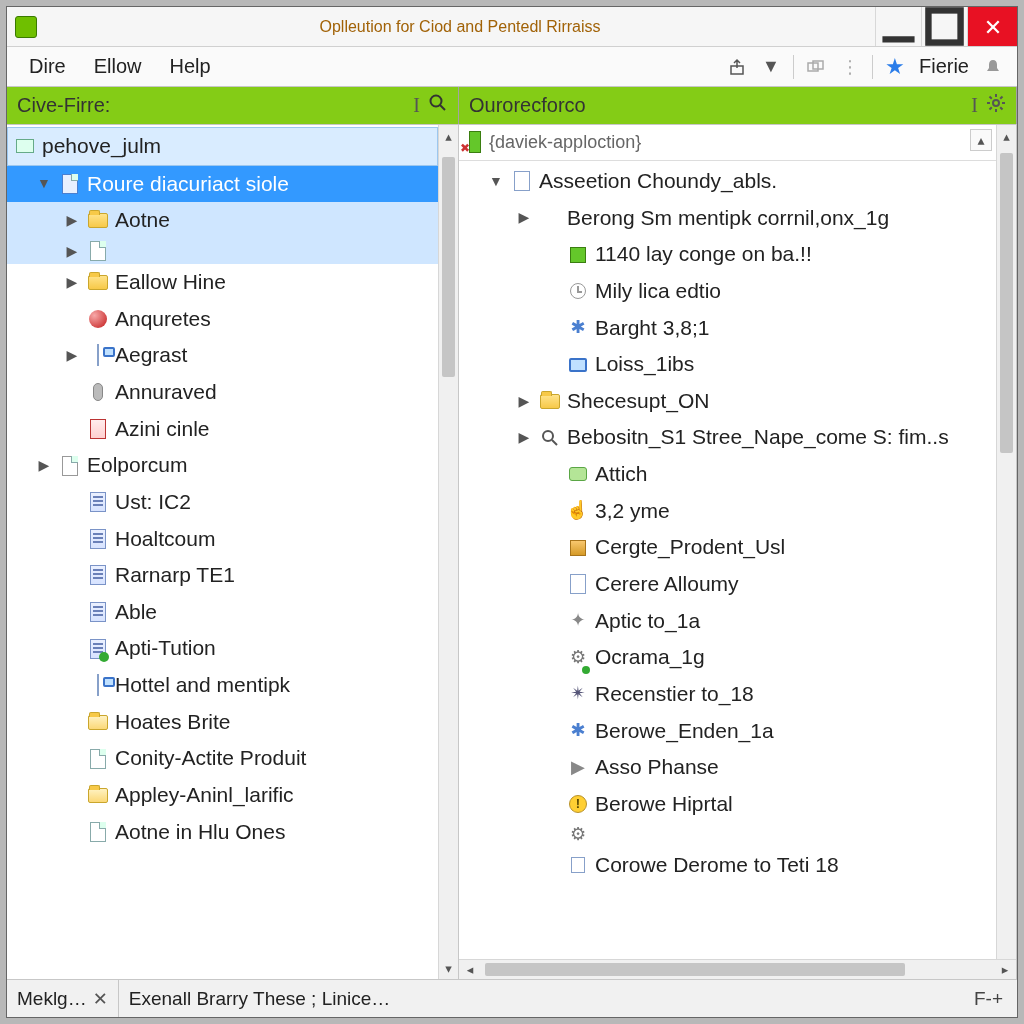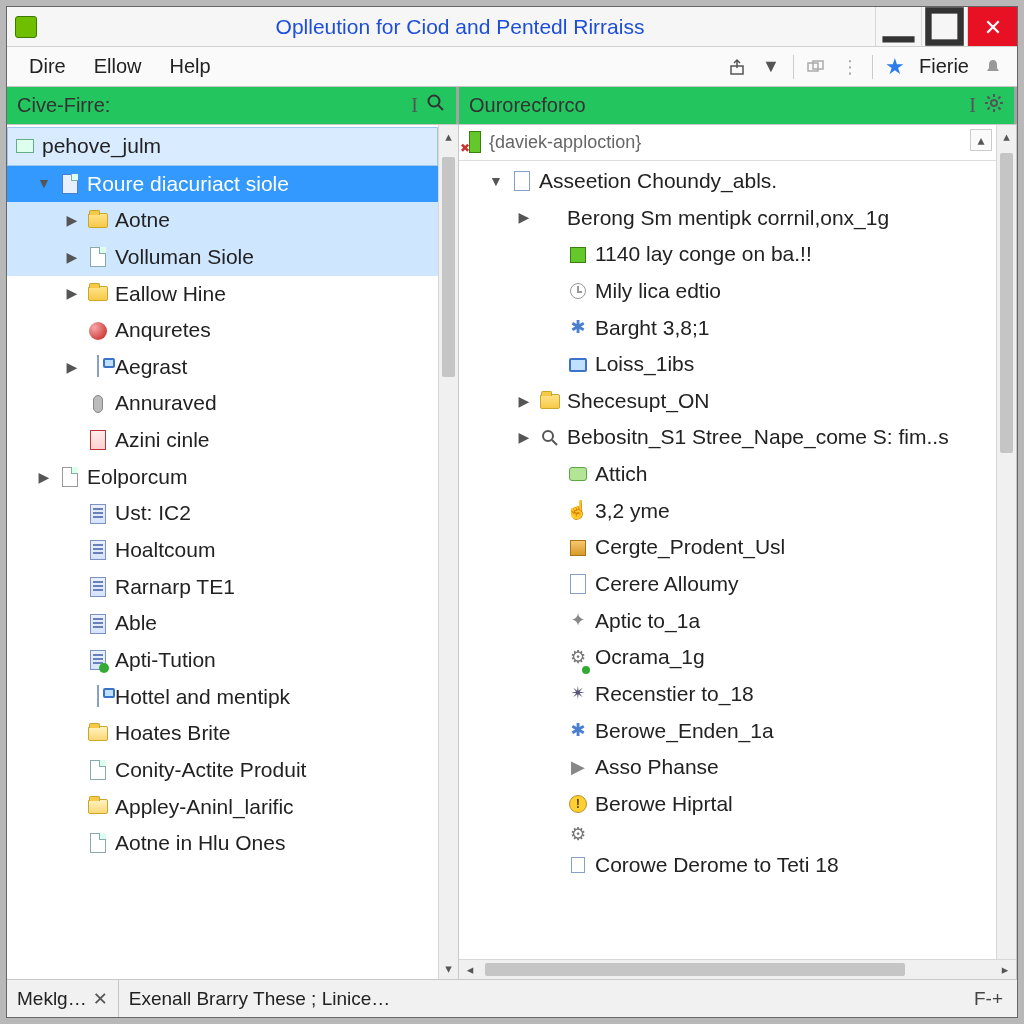--- a/index.html
+++ b/index.html
@@ -29,22 +29,22 @@
   }
   .titlebar .app-icon {
     width: 22px; height: 22px;
     margin: 0 8px;
     background: #6fbf00; border: 1px solid #3a7a00; border-radius: 3px;
     position: relative;
   }
   .titlebar .title {
     flex: 1;
     text-align: center;
-    font-size: 21px;
-    color: #1d4ed8;
+    font-size: 16px;
+    color: #a16207;
   }
   .win-btns { display: flex; height: 100%; }
   .win-btn {
     width: 46px; height: 100%;
     display: flex; align-items: center; justify-content: center;
     border-left: 1px solid #d8d8d8;
     font-size: 18px;
   }
   .win-close { background: #e81123; color: #fff; width: 50px; }
   
@@ -67,22 +67,22 @@
   .tool-sep { width:1px; height:24px; background:#ccc; margin:0 4px; }
   .star { color:#2b7de9; font-size:22px; }
   .toolbar-label { font-size: 20px; padding: 0 6px; }
   
   .pane-header-row {
     display: flex; height: 38px;
     border-bottom: 1px solid #c7c7c7;
   }
   .pane-header {
     display:flex; align-items:center;
-    background: #22c55e;
-    border-right: 3px solid #a3a3a3;
+    background: #84cc16;
+    border-right: 1px solid #a3a3a3;
     padding: 0 10px;
     position: relative;
     justify-content: flex-end;
   }
   .pane-header.left { width: 452px; }
   .pane-header.right { flex:1; }
   .pane-title { font-size: 20px; color:#333; }
   .pane-header .r { margin-left:auto; display:flex; align-items:center; gap:8px; font-size:20px; color:#555; }
   .gear { font-size:20px; }
   
@@ -302,21 +302,20 @@
               </span>
     <span class="lbl">Aotne</span>
             </div>
           </li>
           <li>
             <div class="row d2 sel-band">
     <span class="twisty">▶</span>
     <span class="ic">
                 <span class="page"></span>
               </span>
-    <span class="lbl">Volluman Siole</span>
             </div>
           </li>
           <li>
             <div class="row d2">
     <span class="twisty">▶</span>
     <span class="ic">
                 <span class="folder"></span>
               </span>
     <span class="lbl">Eallow Hine</span>
             </div>

